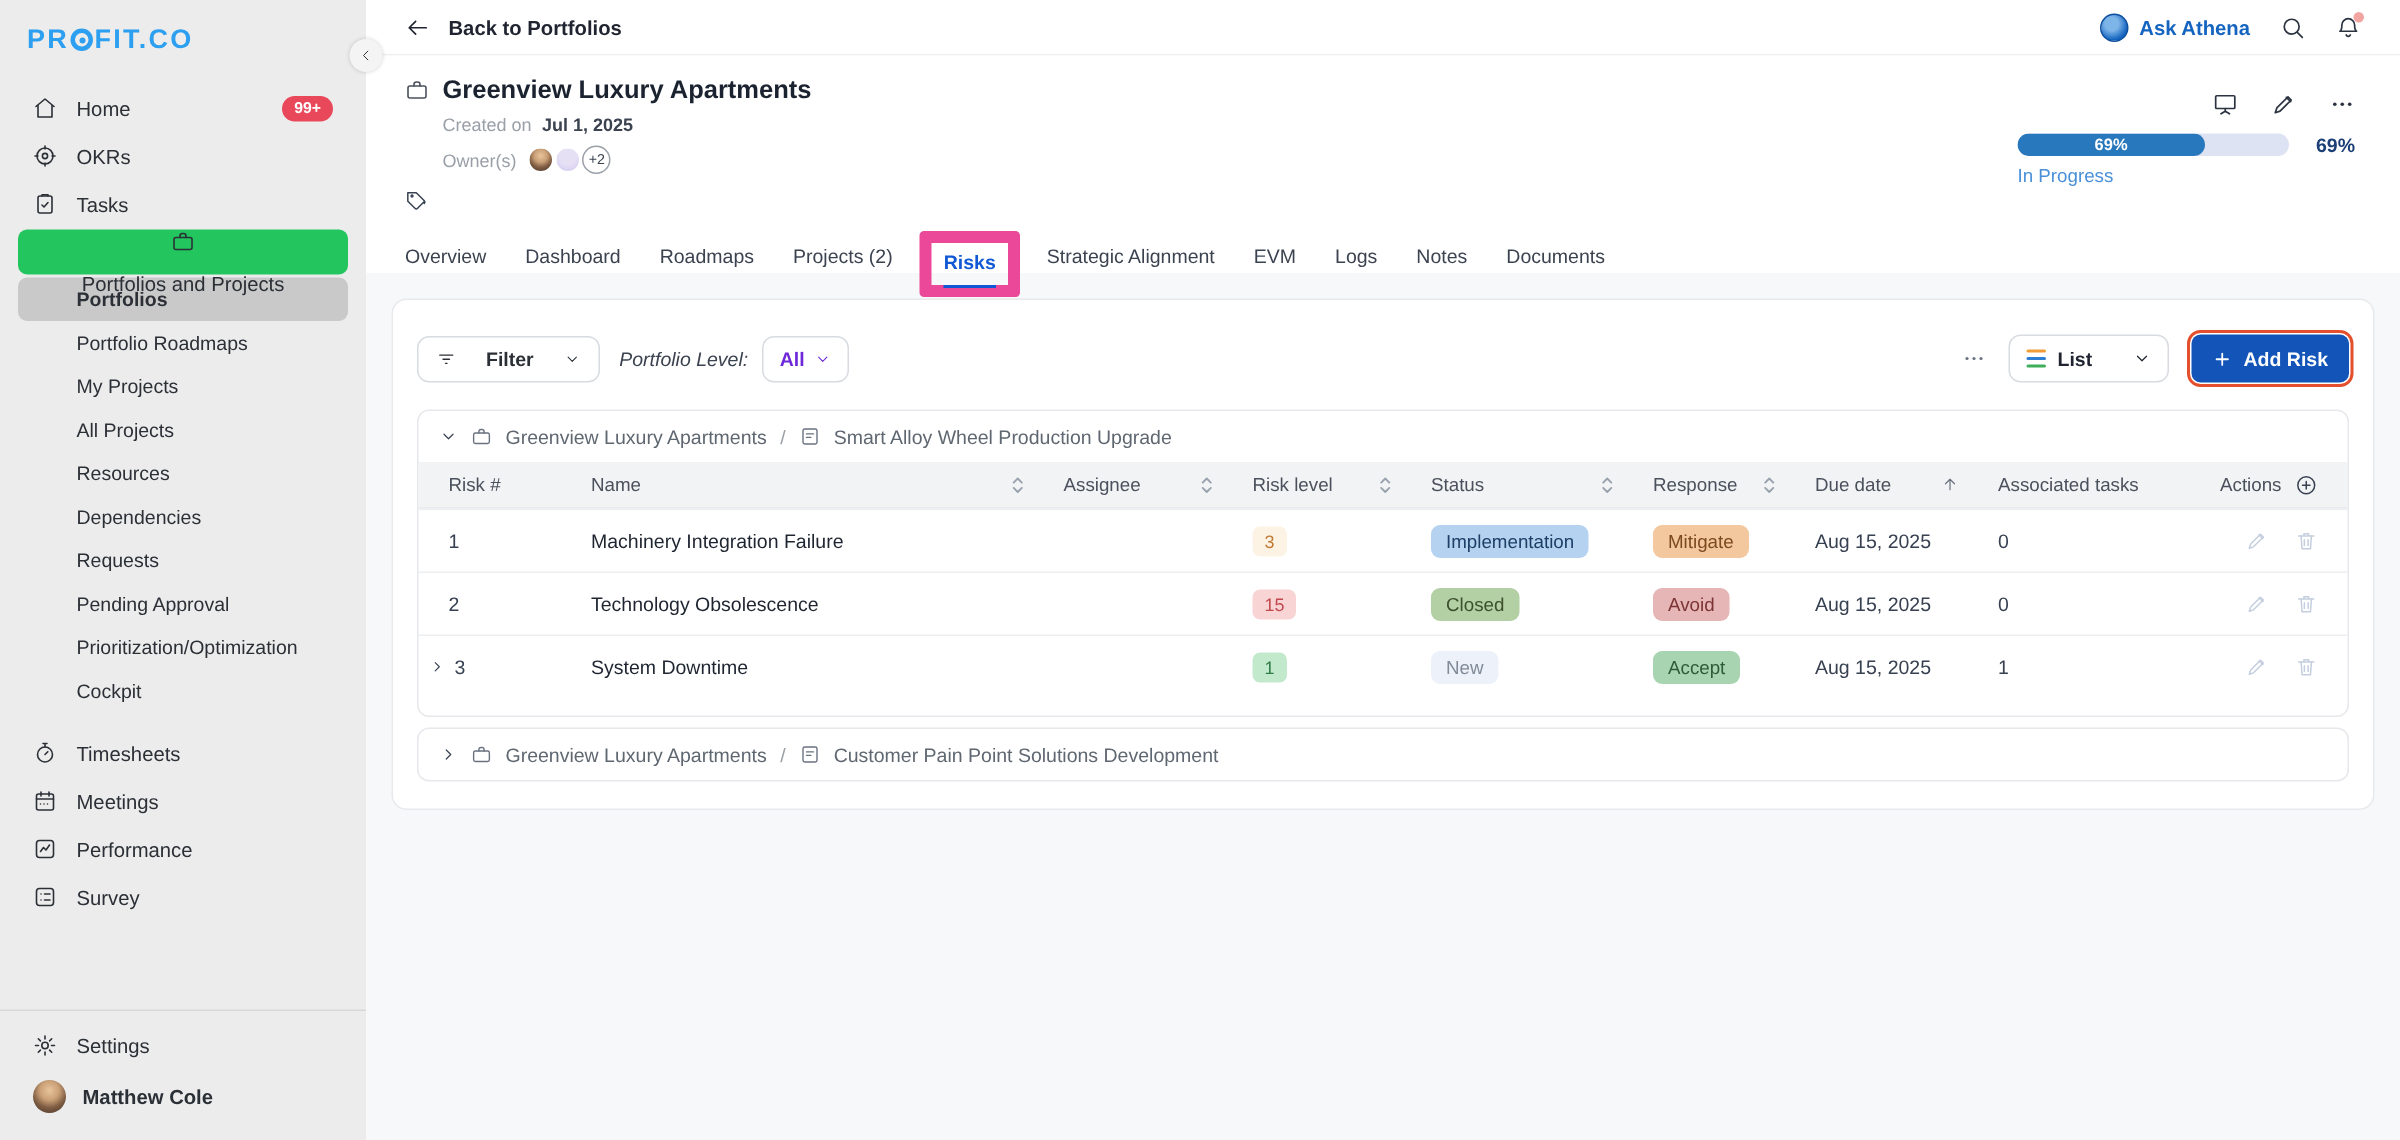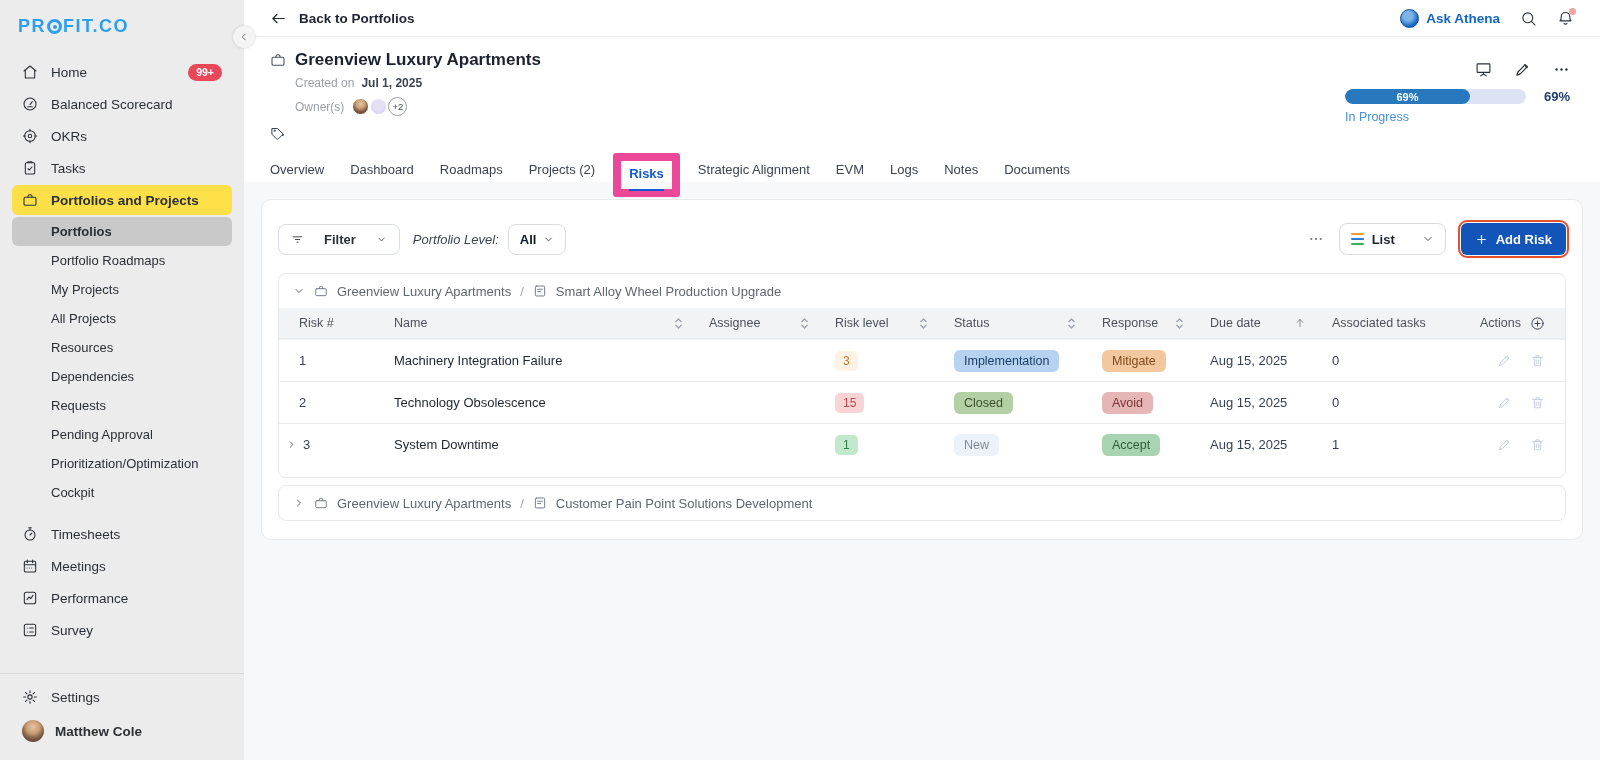--- a/index.html
+++ b/index.html
@@ -15,21 +15,21 @@
   .icf { fill:currentColor; stroke:none; }
 
   
   .sidebar { width:244px; flex-shrink:0; background:#ececec; display:flex; flex-direction:column; height:760px; }
   .logo { display:flex; align-items:center; padding:16px 16px 14px 18px; font-size:18px; font-weight:800; color:#2d9ff0; letter-spacing:1.5px; }
   .logo-o { width:15px; height:15px; border:3.2px solid #2d9ff0; border-radius:50%; display:inline-flex; align-items:center; justify-content:center; margin:0 1px; }
   .logo-o::after { content:""; width:4px; height:4px; background:#2d9ff0; border-radius:50%; }
   .side-nav { flex:1; padding:6px 12px 0 12px; overflow:hidden; }
   .nav-item { display:flex; align-items:center; gap:13px; height:30px; margin-bottom:2px; padding:0 10px; border-radius:6px; font-size:13.5px; cursor:pointer; color:#2b2f36; }
   .nav-item svg { width:16px; height:16px; flex-shrink:0; }
-  .nav-item.selected { background:#fde047; font-weight:700; }
+  .nav-item.selected { background:#22c55e; font-weight:400;flex-direction:column; }
   .nav-badge { margin-left:auto; background:#e8485a; color:#fff; font-size:10.5px; font-weight:700; padding:2.5px 8px; border-radius:10px; }
   .sub-item { display:flex; align-items:center; height:29px; padding-left:39px; border-radius:6px; font-size:13px; cursor:pointer; }
   .sub-item.selected { background:#c9c9c9; font-weight:700; }
   .lower-block { margin-top:12px; }
   .side-bottom { padding:0 12px 12px 12px; }
   .side-divider { height:1px; background:#d8d8d8; margin:8px -12px 8px -12px; }
   .user-item { display:flex; align-items:center; gap:11px; height:34px; padding:0 10px; font-size:13.5px; font-weight:700; cursor:pointer; }
   .avatar { border-radius:50%; background: radial-gradient(circle at 50% 32%, #e9c49c 0%, #caa077 34%, #7e5c42 62%, #453429 100%); }
   .av22 { width:22px; height:22px; }
 
@@ -71,21 +71,21 @@
   .progress-num { font-size:13px; font-weight:700; color:#1d3f77; }
   .progress-status { margin-top:6px; font-size:12.5px; color:#4a90d9; }
 
   
   .content { flex:1; background:#f7f8fa; padding:17px; overflow:hidden; }
   .card { background:#fff; border:1px solid #e7e9ec; border-radius:10px; padding:23px 16px 18px 16px; }
   .toolbar { display:flex; align-items:center; }
   .btn { display:flex; align-items:center; border:1px solid #d8dce1; border-radius:8px; height:31px; background:#fff; cursor:pointer; font-size:13px; }
   .btn-filter { gap:20px; padding:0 12px; font-weight:600; color:#2b2f36; }
   .pl-label { font-size:13px; color:#3c4350; margin-left:13px; margin-right:9px;font-style:italic; }
-  .btn-all { gap:7px; padding:0 11px; font-weight:700; color:#0f172a;align-items:center; }
+  .btn-all { gap:7px; padding:0 11px; font-weight:700; color:#6d28d9;align-items:center; }
   .toolbar-right { margin-left:auto; display:flex; align-items:center; gap:15px; }
   .dots-btn { color:#6b7280; cursor:pointer; display:flex; }
   .btn-list { width:107px; height:32px; padding:0 11px; justify-content:space-between; font-weight:600; color:#1f2430; }
   .btn-list .lgrp { display:flex; align-items:center; gap:8px; }
   .ham { display:flex; flex-direction:column; gap:2.5px; }
   .ham i { width:13px; height:2.5px; border-radius:2px; display:block; }
   .ham i:nth-child(1){ background:#f29c38; } .ham i:nth-child(2){ background:#2d7dd2; } .ham i:nth-child(3){ background:#3fae5a; }
   .btn-add { height:32px; padding:0 14px; background:#1254b8; border:none; border-radius:6px; color:#fff; font-size:13px; font-weight:700; display:flex; align-items:center; gap:8px; cursor:pointer; outline:2px solid #e4502e; outline-offset:1px; }
 
   .group { border:1px solid #e6e8eb; border-radius:8px; margin-top:18px; overflow:hidden; background:#fff; padding-bottom:12px; }
@@ -136,28 +136,20 @@
     <div class="nav-item">
       <svg class="ic" viewBox="0 0 24 24">
           <path d="M3 10.5 12 3l9 7.5"></path>
           <path d="M5 9.5V21h14V9.5"></path>
         </svg>
       <span>Home</span>
       <span class="nav-badge">99+</span>
     </div>
     <div class="nav-item">
       <svg class="ic" viewBox="0 0 24 24">
-          <circle cx="12" cy="12" r="9"></circle>
-          <path d="M12 13l3.5-4.5"></path>
-          <path d="M8.5 16h7"></path>
-        </svg>
-      <span>Balanced Scorecard</span>
-    </div>
-    <div class="nav-item">
-      <svg class="ic" viewBox="0 0 24 24">
           <circle cx="12" cy="12" r="8"></circle>
           <circle cx="12" cy="12" r="2.6"></circle>
           <path d="M12 2v3M12 19v3M2 12h3M19 12h3"></path>
         </svg>
       <span>OKRs</span>
     </div>
     <div class="nav-item">
       <svg class="ic" viewBox="0 0 24 24">
           <rect x="5" y="4" width="14" height="17" rx="2"></rect>
           <path d="M9 4V2.8h6V4"></path>

